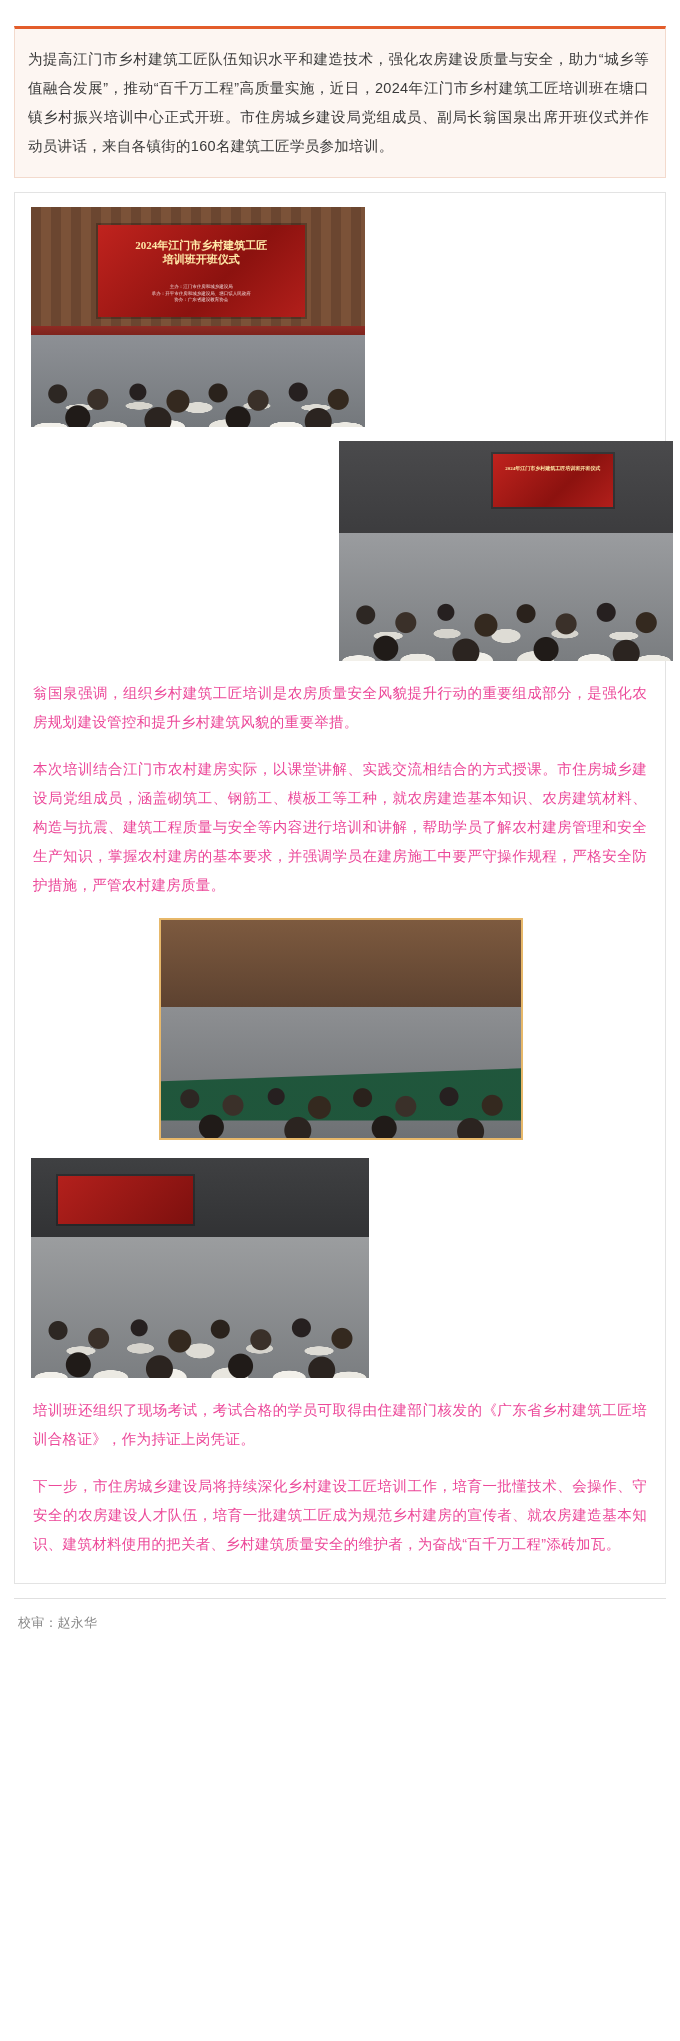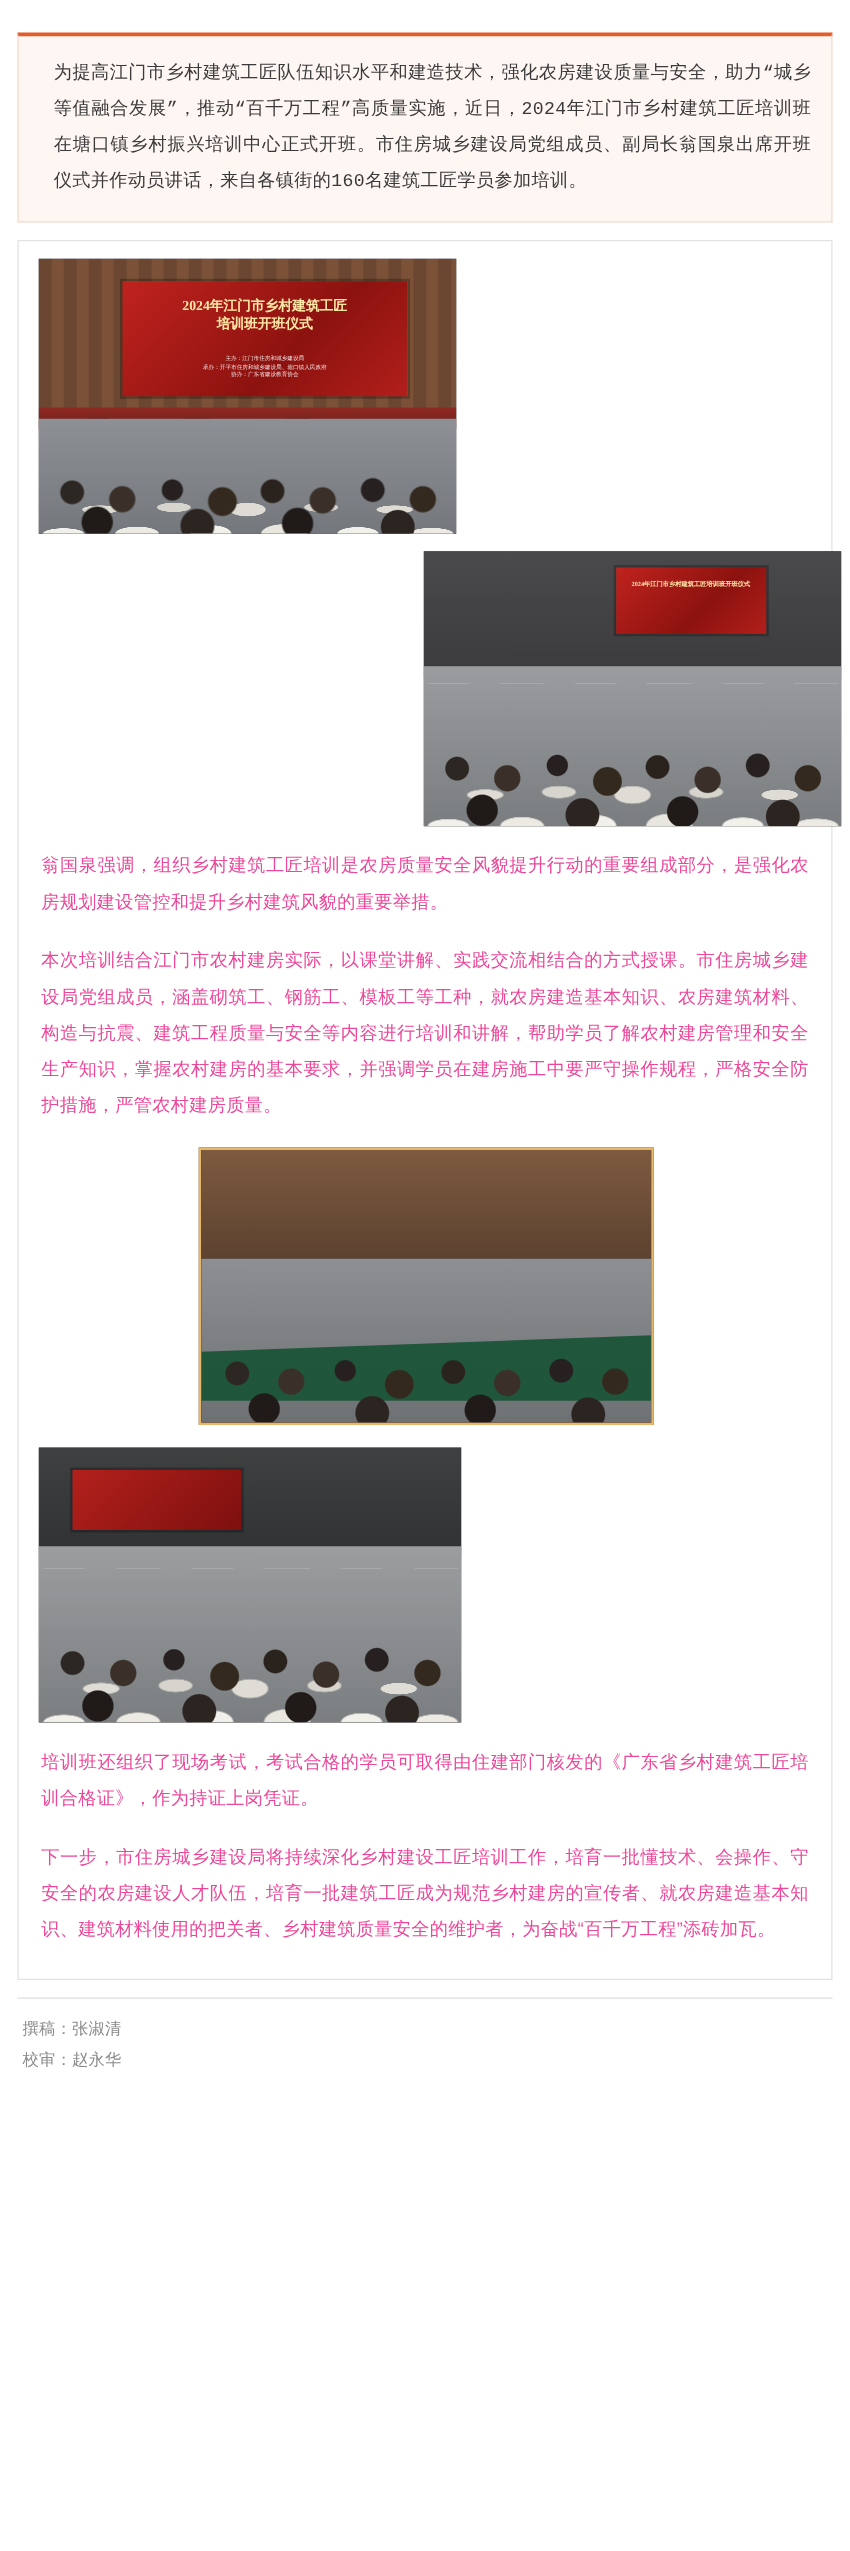--- a/index.html
+++ b/index.html
@@ -21,23 +21,22 @@
   }
 
   
   .intro {
     margin: 14px 14px 0 14px;
     background: #fdf6f2;
     border-top: 3px solid #e35c2a;
     border-left: 1px solid #f3dacd;
     border-right: 1px solid #f3dacd;
     border-bottom: 1px solid #f3dacd;
-    padding: 16px 16px 16px 28px;
-    box-sizing: border-box;
-    font-family: Liberation Mono, monospace;
+    padding: 16px 16px 16px 13px;
+    box-sizing: border-box;
   }
   .intro p {
     margin: 0;
     font-size: 14.5px;
     line-height: 2.0;
     color: #3a3a3a;
     text-align: justify;
     letter-spacing: 0.3px;
   }
 
@@ -176,21 +175,21 @@
   <div class="topbar"></div>
 
   <section class="intro">
     <p>为提高江门市乡村建筑工匠队伍知识水平和建造技术，强化农房建设质量与安全，助力“城乡等值融合发展”，推动“百千万工程”高质量实施，近日，2024年江门市乡村建筑工匠培训班在塘口镇乡村振兴培训中心正式开班。市住房城乡建设局党组成员、副局长翁国泉出席开班仪式并作动员讲话，来自各镇街的160名建筑工匠学员参加培训。</p>
   </section>
 
   <section class="article">
 
     <figure class="photo ph1" style="margin:0 0 14px 2px;">
       <div class="wallbrick" style="height:62%"></div>
-      <div class="screen" style="left:20%; top:8%; width:62%; height:42%;padding-left:21px;">
+      <div class="screen" style="left:20%; top:8%; width:62%; height:42%;">
         <div class="ttl" style="font-size:11px; white-space:pre-line;">2024年江门市乡村建筑工匠
 培训班开班仪式</div>
         <div class="sub" style="font-size:4.5px; white-space:pre-line;">主办：江门市住房和城乡建设局
 承办：开平市住房和城乡建设局、塘口镇人民政府
 协办：广东省建设教育协会</div>
       </div>
       <div class="stage" style="bottom:38%; height:8%;"></div>
       <div class="floor" style="height:42%; background:linear-gradient(180deg,#8d9095 0%,#74787c 100%);"></div>
       <div class="chairs" style="height:40%;"></div>
       <div class="heads" style="height:42%;"></div>
@@ -227,17 +226,16 @@
       <div class="chairs" style="height:56%;"></div>
       <div class="heads" style="height:60%;"></div>
     </figure>
 
     <p class="para">培训班还组织了现场考试，考试合格的学员可取得由住建部门核发的《广东省乡村建筑工匠培训合格证》，作为持证上岗凭证。</p>
     <p class="para">下一步，市住房城乡建设局将持续深化乡村建设工匠培训工作，培育一批懂技术、会操作、守安全的农房建设人才队伍，培育一批建筑工匠成为规范乡村建房的宣传者、就农房建造基本知识、建筑材料使用的把关者、乡村建筑质量安全的维护者，为奋战“百千万工程”添砖加瓦。</p>
 
   </section>
 
   <footer class="footer">
-    <div>撰稿：张淑清</div>
     <div>校审：赵永华</div>
   </footer>
 
 </div>
 
 </body></html>

